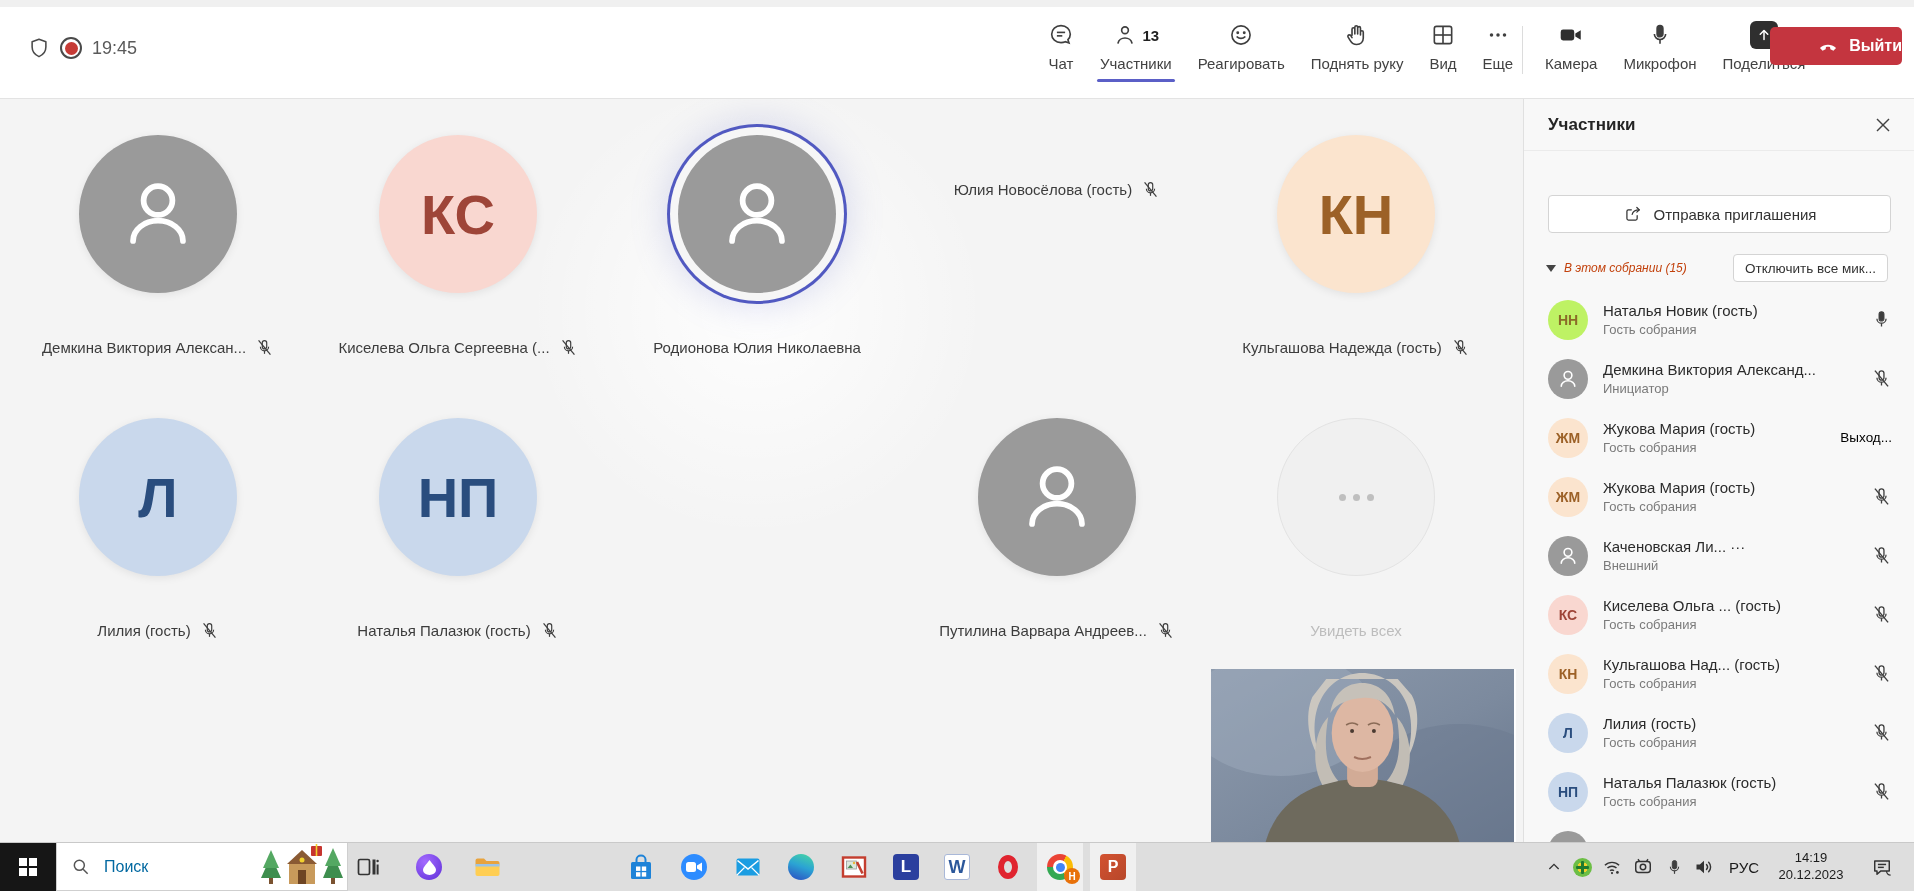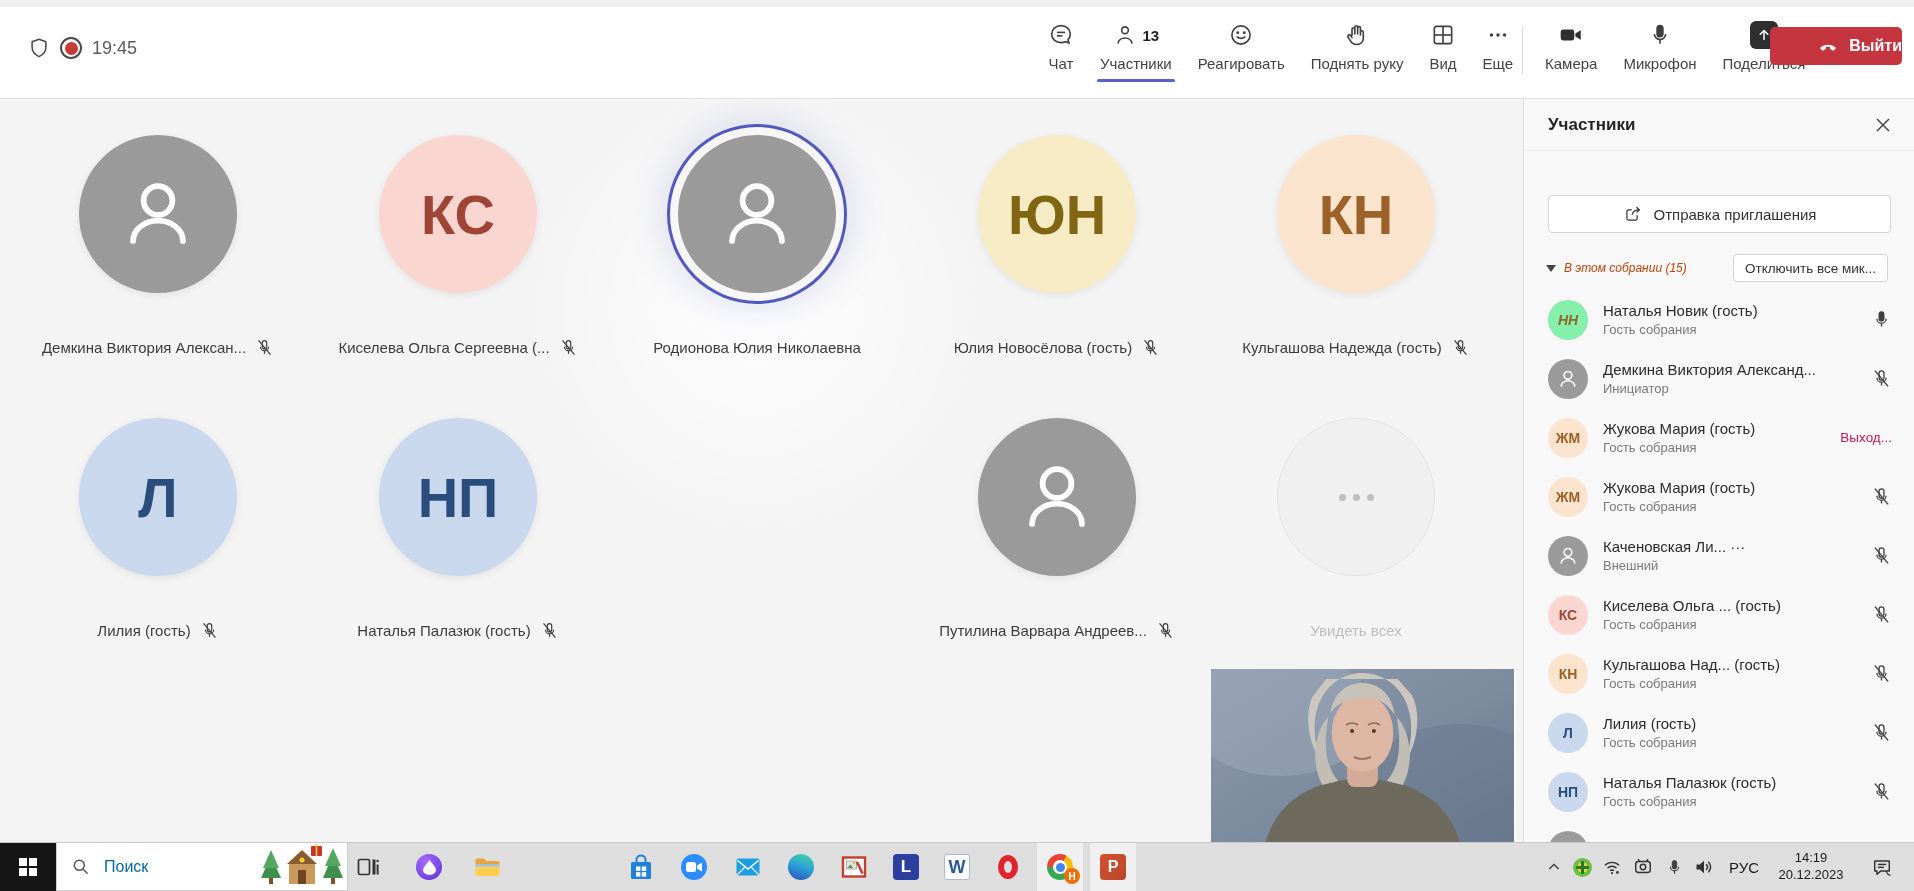--- a/index.html
+++ b/index.html
@@ -34,21 +34,21 @@
   .tile.c1{left:8px} .tile.c2{left:308px} .tile.c3{left:607px} .tile.c4{left:907px} .tile.c5{left:1206px}
   .tile.r1{top:36px} .tile.r2{top:319px}
   .avatar { width:158px; height:158px; border-radius:50%; display:flex; align-items:center; justify-content:center;
             font-size:56px; font-weight:600; box-shadow:0 2px 8px rgba(0,0,0,.08); }
   .avatar.selected { box-shadow:0 0 0 8px #F6F6F6, 0 0 0 11px #5159C1, 0 0 34px 14px rgba(110,120,200,.22); }
   .av-gray  { background:#9A9A9A; }
   .av-pink  { background:#F9D7D0; color:#9E4538; }
   .av-yellow{ background:#F7EBC6; color:#806612; }
   .av-peach { background:#FBE4CE; color:#9C6127; }
   .av-blue  { background:#C9D8EC; color:#2A4D7E; }
-  .av-cream { background:#86efac; color:#8A6C28;font-style:italic; }
+  .av-cream { background:#bef264; color:#8A6C28; }
   .avatar.av-see { background:#F0F0F0; border:1px solid #E3E3E3; box-shadow:none; gap:7px; }
   .av-see i { width:7px; height:7px; border-radius:50%; background:#BFBFBF; }
   .nameplate { margin-top:44px; display:flex; align-items:center; gap:9px; height:20px; }
   .tile-name { font-size:15px; color:#3C3C3C; white-space:nowrap; }
   .tile-name.dim { color:#BDBDBD; }
 
   
   .self-video { position:absolute; left:1211px; top:570px; width:305px; height:173px; border-right:2px solid #fff; }
   .self-video svg { width:100%; height:100%; }
 
@@ -62,21 +62,21 @@
   .caret { width:0; height:0; border-left:5px solid transparent; border-right:5px solid transparent; border-top:7px solid #444; margin-right:8px; }
   .section-label { font-size:12px; color:#c2410c;font-style:italic; }
   .mute-all { margin-left:auto; height:28px; padding:0 11px; background:#fff; border:1px solid #D4D4D4; border-radius:4px; font-size:13.5px; color:#333; font-family:inherit; cursor:pointer; }
   .plist { margin-top:8px; }
   .prow { height:59px; padding:0 22px 0 24px; display:flex; align-items:center; gap:15px; }
   .pavatar { width:40px; height:40px; border-radius:50%; flex:none; display:flex; align-items:center; justify-content:center; font-size:14px; font-weight:bold; }
   .pinfo { flex:1; min-width:0; }
   .pname { font-size:15px; color:#2B2B2B; white-space:nowrap; overflow:hidden; }
   .prole { font-size:13px; color:#7A7A7A; margin-top:3px; white-space:nowrap; }
   .pmic { flex:none; }
-  .pstatus { font-size:13.5px; color:#be185d; flex:none; }
+  .pstatus { font-size:13.5px; color:#000000; flex:none; }
 
   
   .taskbar { position:absolute; bottom:0; left:0; width:100%; height:49px; background:#DEDEDE; border-top:1px solid #C9C9C9; z-index:30; }
   .start { position:absolute; left:0; top:0; width:56px; height:48px; background:#161616; display:flex; align-items:center; justify-content:center; cursor:pointer; }
   .searchbox { position:absolute; left:56px; top:0; width:292px; height:48px; background:#fff; border:1px solid #CFCFCF; border-top:none;
                display:flex; align-items:center; gap:13px; padding-left:14px; cursor:text; }
   .search-text { font-size:16px; color:#0369a1; }
   .xmas { position:absolute; right:2px; bottom:0; }
   .tb-icon { position:absolute; top:0; width:46px; height:48px; display:flex; align-items:center; justify-content:center; cursor:pointer; }
   .tb-icon.open { background:#F0F0F0; }
@@ -305,23 +305,20 @@
           <svg width="96" height="96">
             <use href="#sym-person"></use>
           </svg>
         </div>
       <div class="nameplate">
           <span class="tile-name">Родионова Юлия Николаевна</span>
         </div>
     </div>
 
     <div class="tile c4 r1">
-      <div class="avatar av-yellow">
-          <span>ЮН</span>
-        </div>
       <div class="nameplate">
           <span class="tile-name">Юлия Новосёлова (гость)</span>
         <span>
             <svg width="19" height="19" viewBox="0 0 24 24">
               <use href="#sym-mic-off"></use>
             </svg>
           </span>
         </div>
     </div>
 

